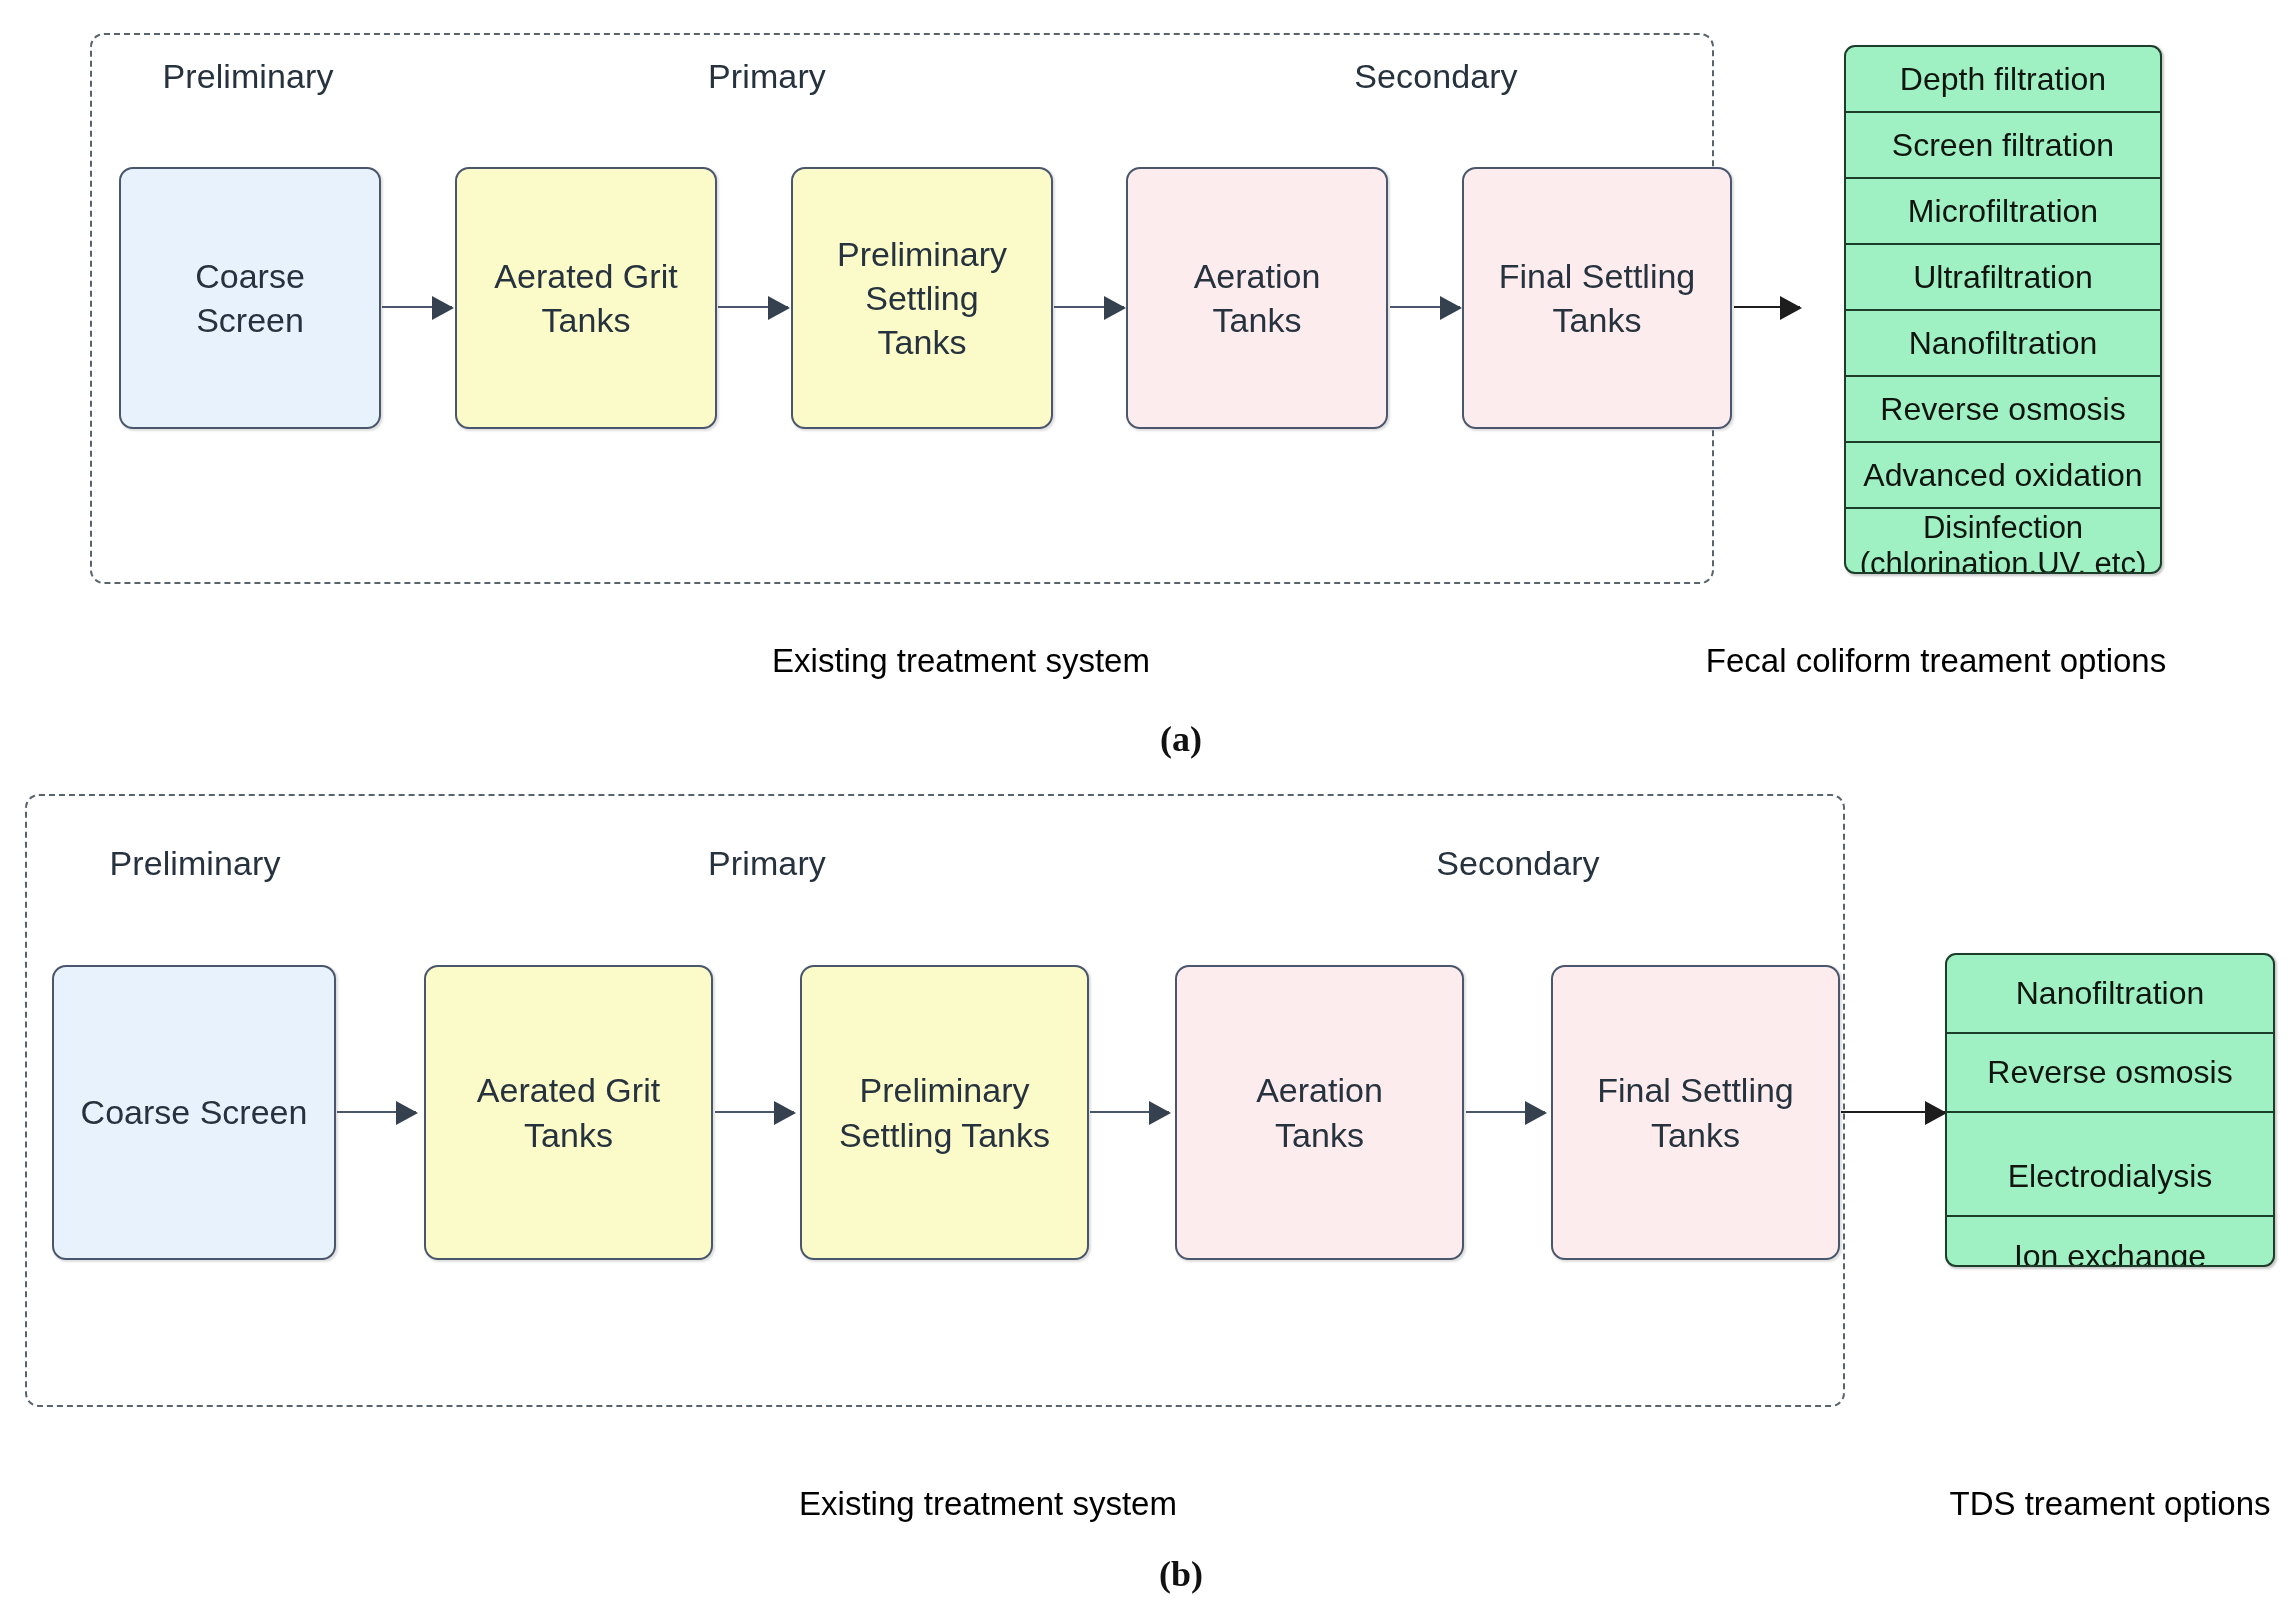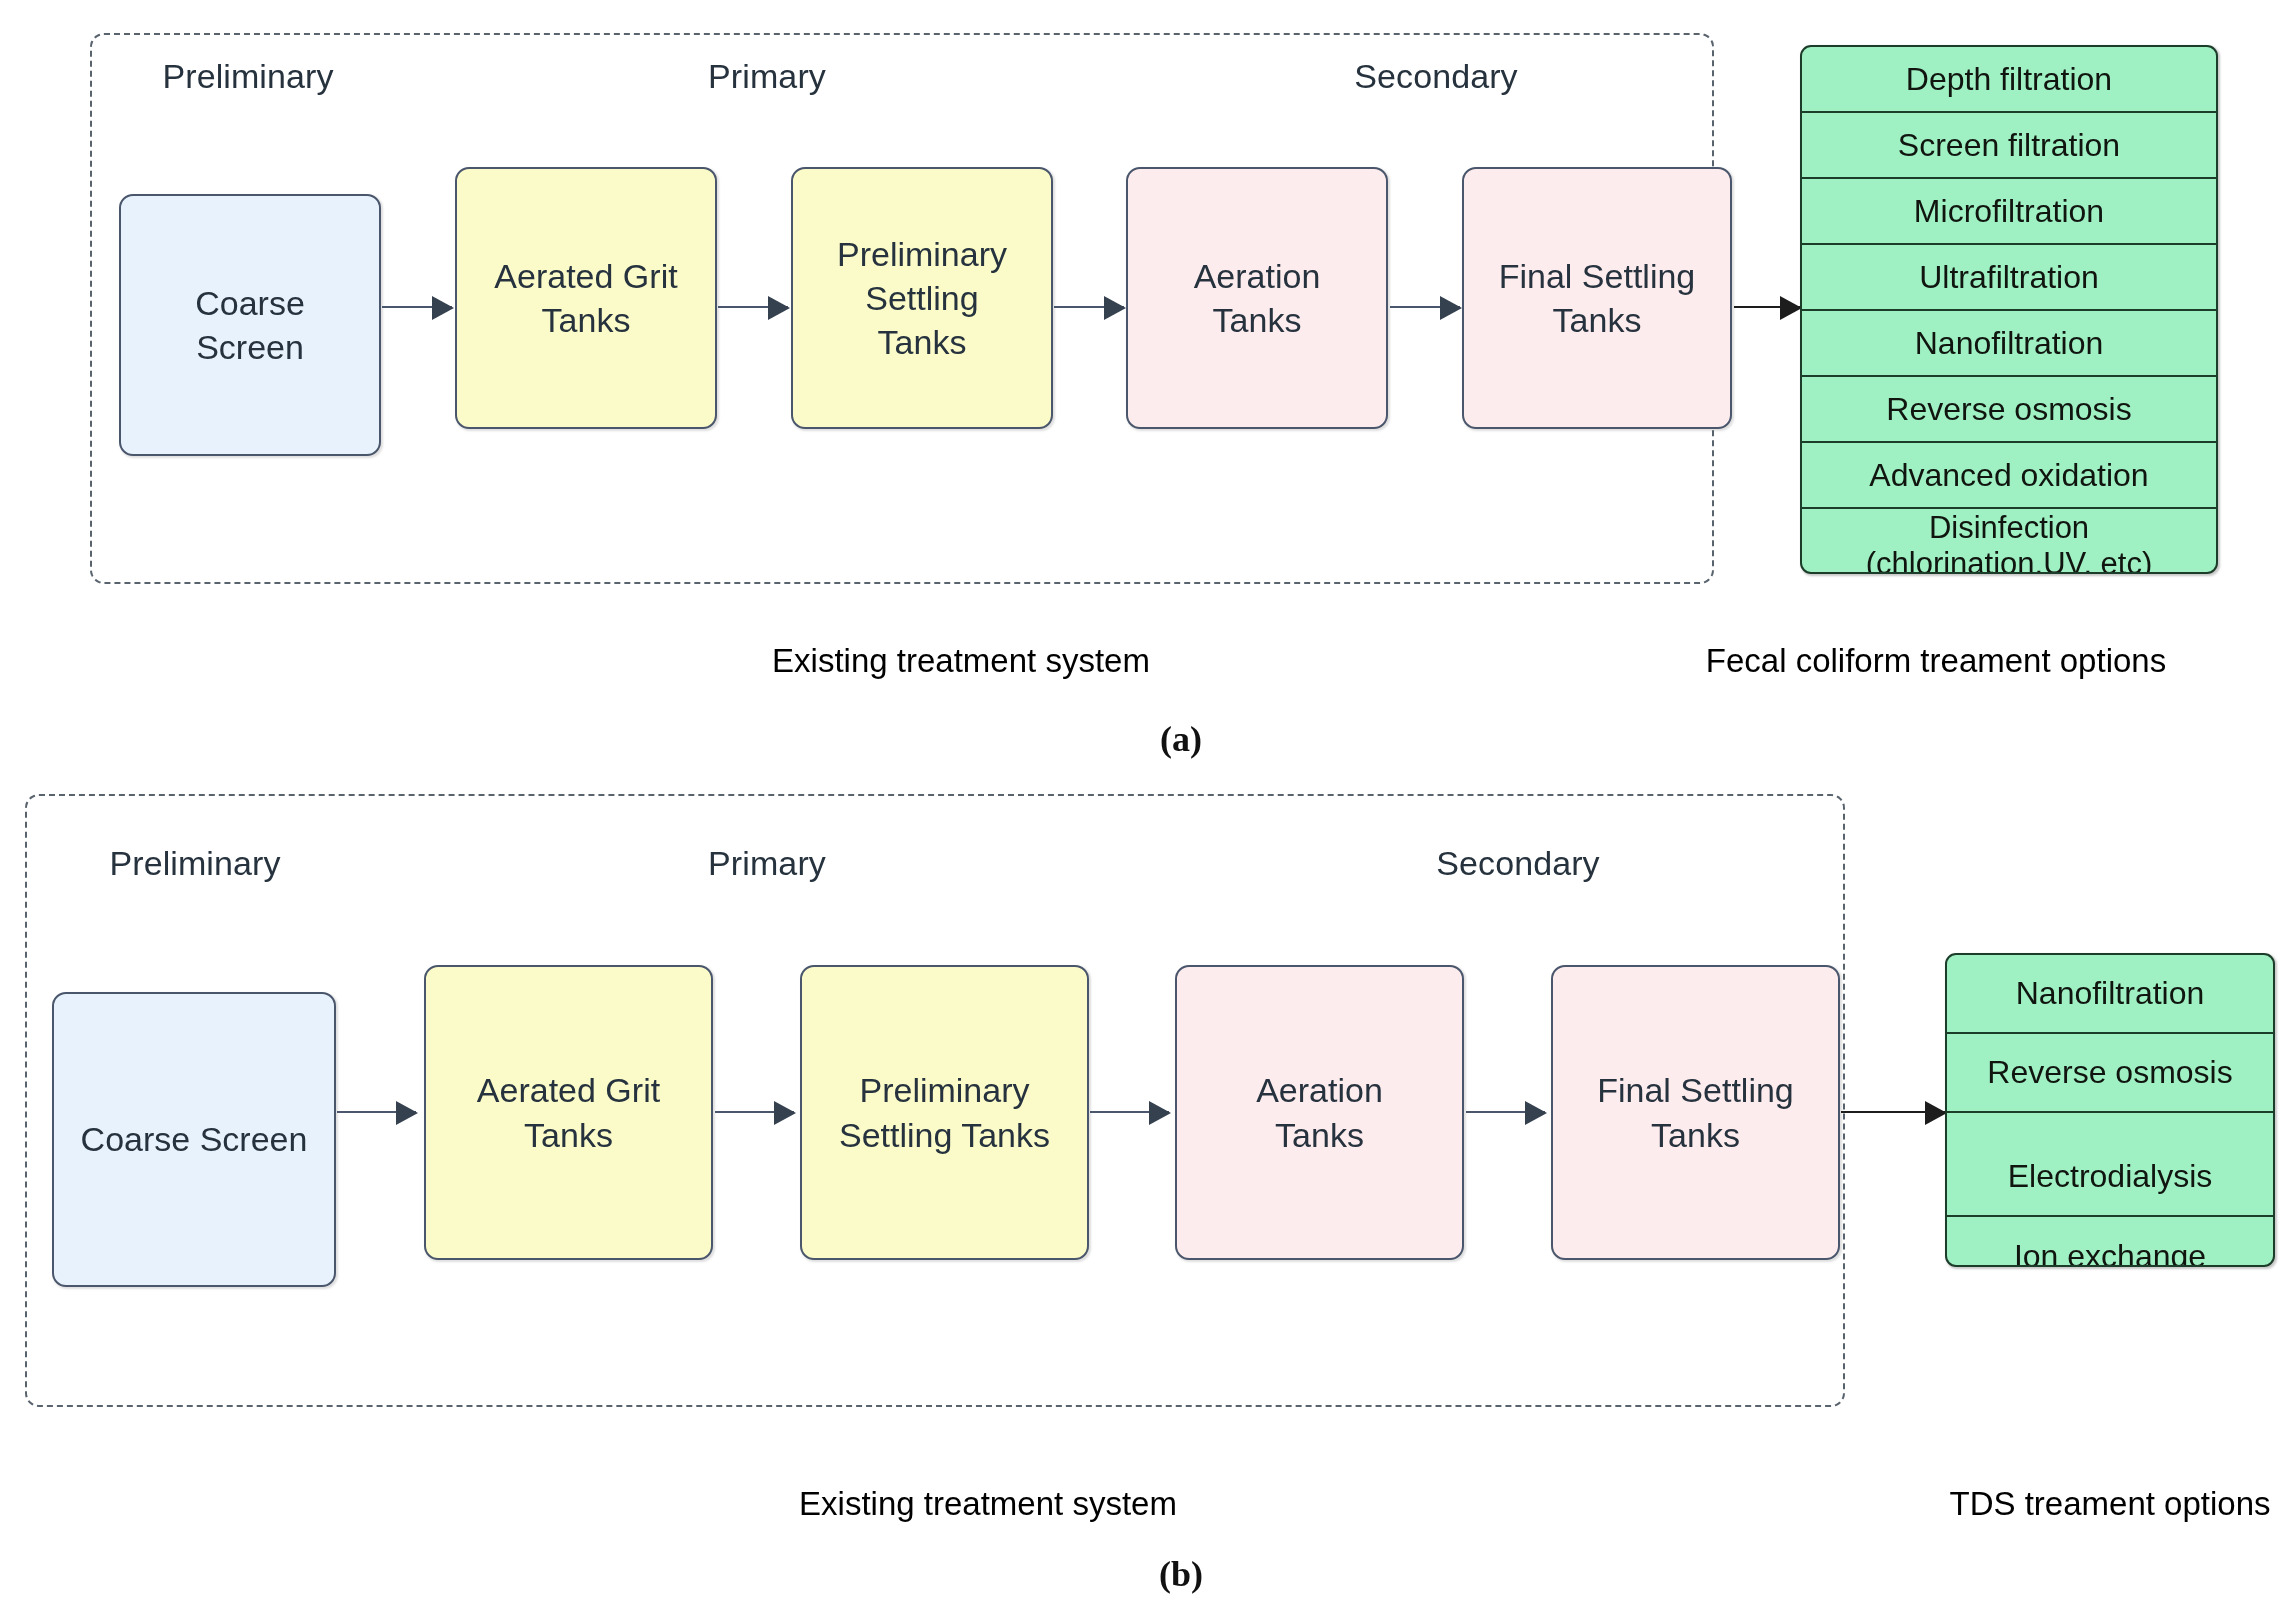--- a/index.html
+++ b/index.html
@@ -50,21 +50,21 @@
     align-items: center;
     justify-content: center;
     text-align: center;
     font-size: 34px;
     line-height: 1.30;
     color: #26323d;
     padding: 3.3px 7.6px;
     box-shadow: 1.1px 1.6px 2.2px rgba(0,0,0,0.13);
   }
   .proc-box .txt { display: block; }
-  .c-blue   { background: #e8f2fd; margin-top: 27px; }
+  .c-blue   { background: #e8f2fd; }
   .c-yellow { background: #fbfac9; }
   .c-pink   { background: #fdecee; }
 
   
   .arrow {
     position: absolute;
     height: 0;
     border-top: 2.7px solid #49566b;
   }
   .arrow.dark { border-top-color: #1d1d1d; }
@@ -174,21 +174,21 @@
 
   <div class="proc-box c-pink" style="left:1462px; top:167px; width:270px; height:262px;">
     <span class="txt">
       <span>Final Settling</span><br>
       <span>Tanks</span>
     </span>
   </div>
 
   <div class="arrow dark" style="left:1734px; top:306px; width:66px;"></div>
 
-  <div class="opt-stack" style="left:1800px; top:45px; width:418px; height:529px;">
+  <div class="opt-stack" style="left:1844px; top:45px; width:318px; height:529px;">
     <div class="opt-row" style="height:66px; font-size:32px;">
       <span>Depth filtration</span>
     </div>
     <div class="opt-row" style="height:66px; font-size:32px;">
       <span>Screen filtration</span>
     </div>
     <div class="opt-row" style="height:66px; font-size:32px;">
       <span>Microfiltration</span>
     </div>
     <div class="opt-row" style="height:66px; font-size:32px;">

